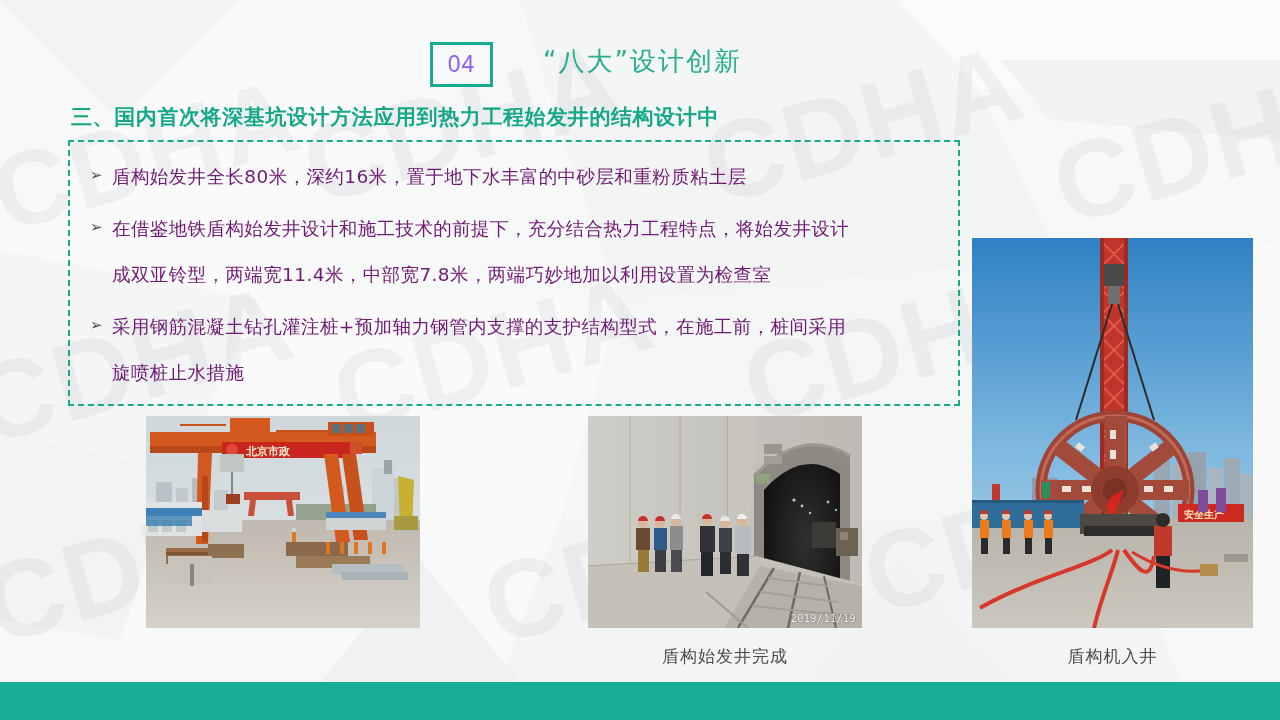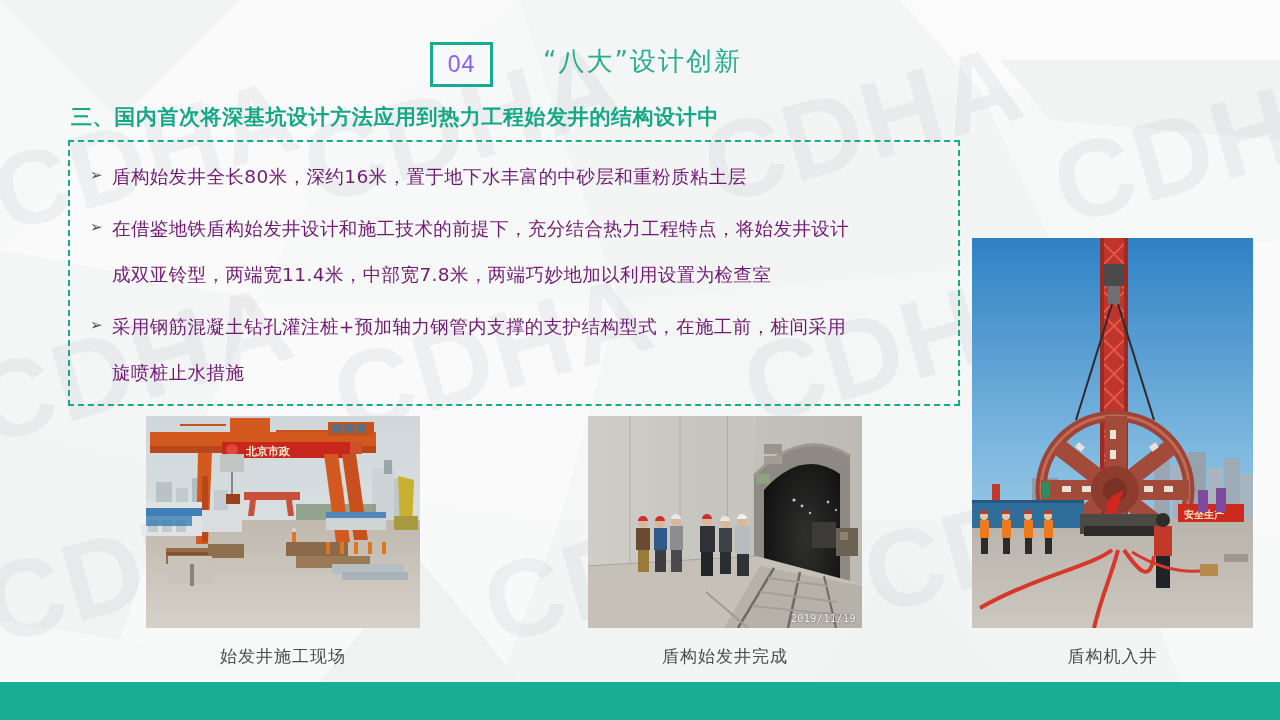--- a/index.html
+++ b/index.html
@@ -292,21 +292,20 @@
       <rect x="146" y="116" width="4" height="10" fill="#e0761f"></rect>
       <circle cx="148" cy="114" r="2" fill="#d8d8d8"></circle>
 
       <rect x="180" y="126" width="4" height="12" fill="#e0761f"></rect>
       <rect x="194" y="126" width="4" height="12" fill="#e0761f"></rect>
       <rect x="208" y="126" width="4" height="12" fill="#e0761f"></rect>
       <rect x="222" y="126" width="4" height="12" fill="#e0761f"></rect>
       <rect x="236" y="126" width="4" height="12" fill="#e0761f"></rect>
     </svg>
   </div>
-  <div class="caption" style="left:146px; top:645px; width:274px;">始发井施工现场</div>
 
   <div class="photo" style="left:588px; top:416px; width:274px; height:212px;">
     <svg viewBox="0 0 274 212" preserveAspectRatio="none">
       <defs>
         <linearGradient id="wall2" x1="0" y1="0" x2="1" y2="0">
           <stop offset="0%" stop-color="#cfcdc8"></stop>
             <stop offset="100%" stop-color="#bdbab4"></stop>
         </linearGradient>
         <radialGradient id="tun2" cx="0.55" cy="0.45" r="0.7">
           <stop offset="0%" stop-color="#30302f"></stop>

